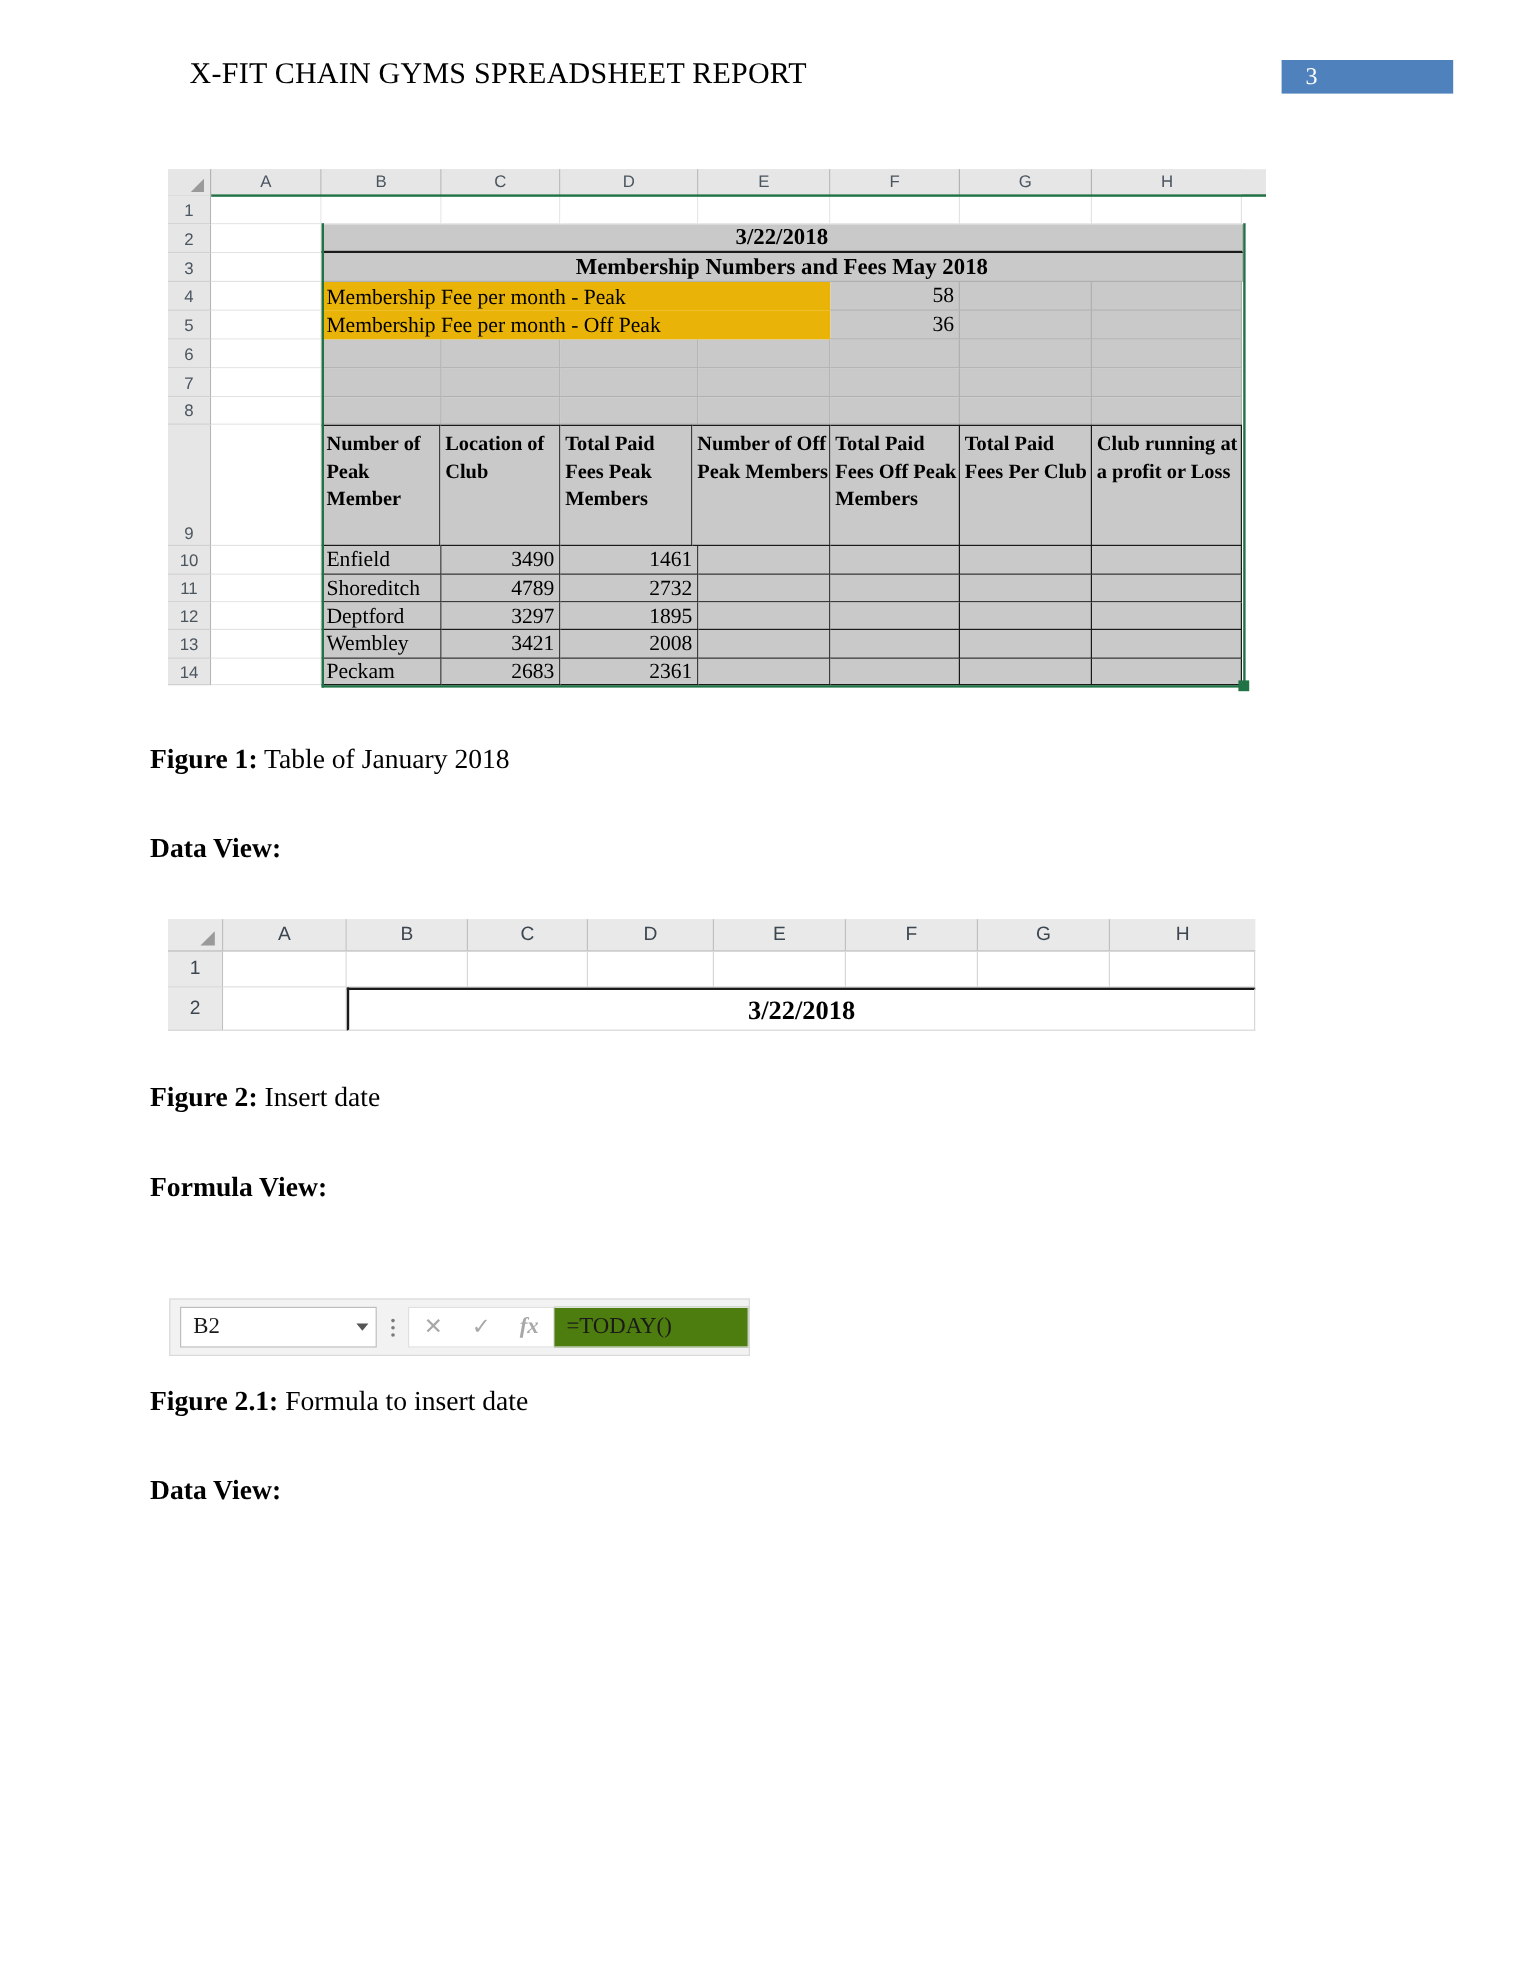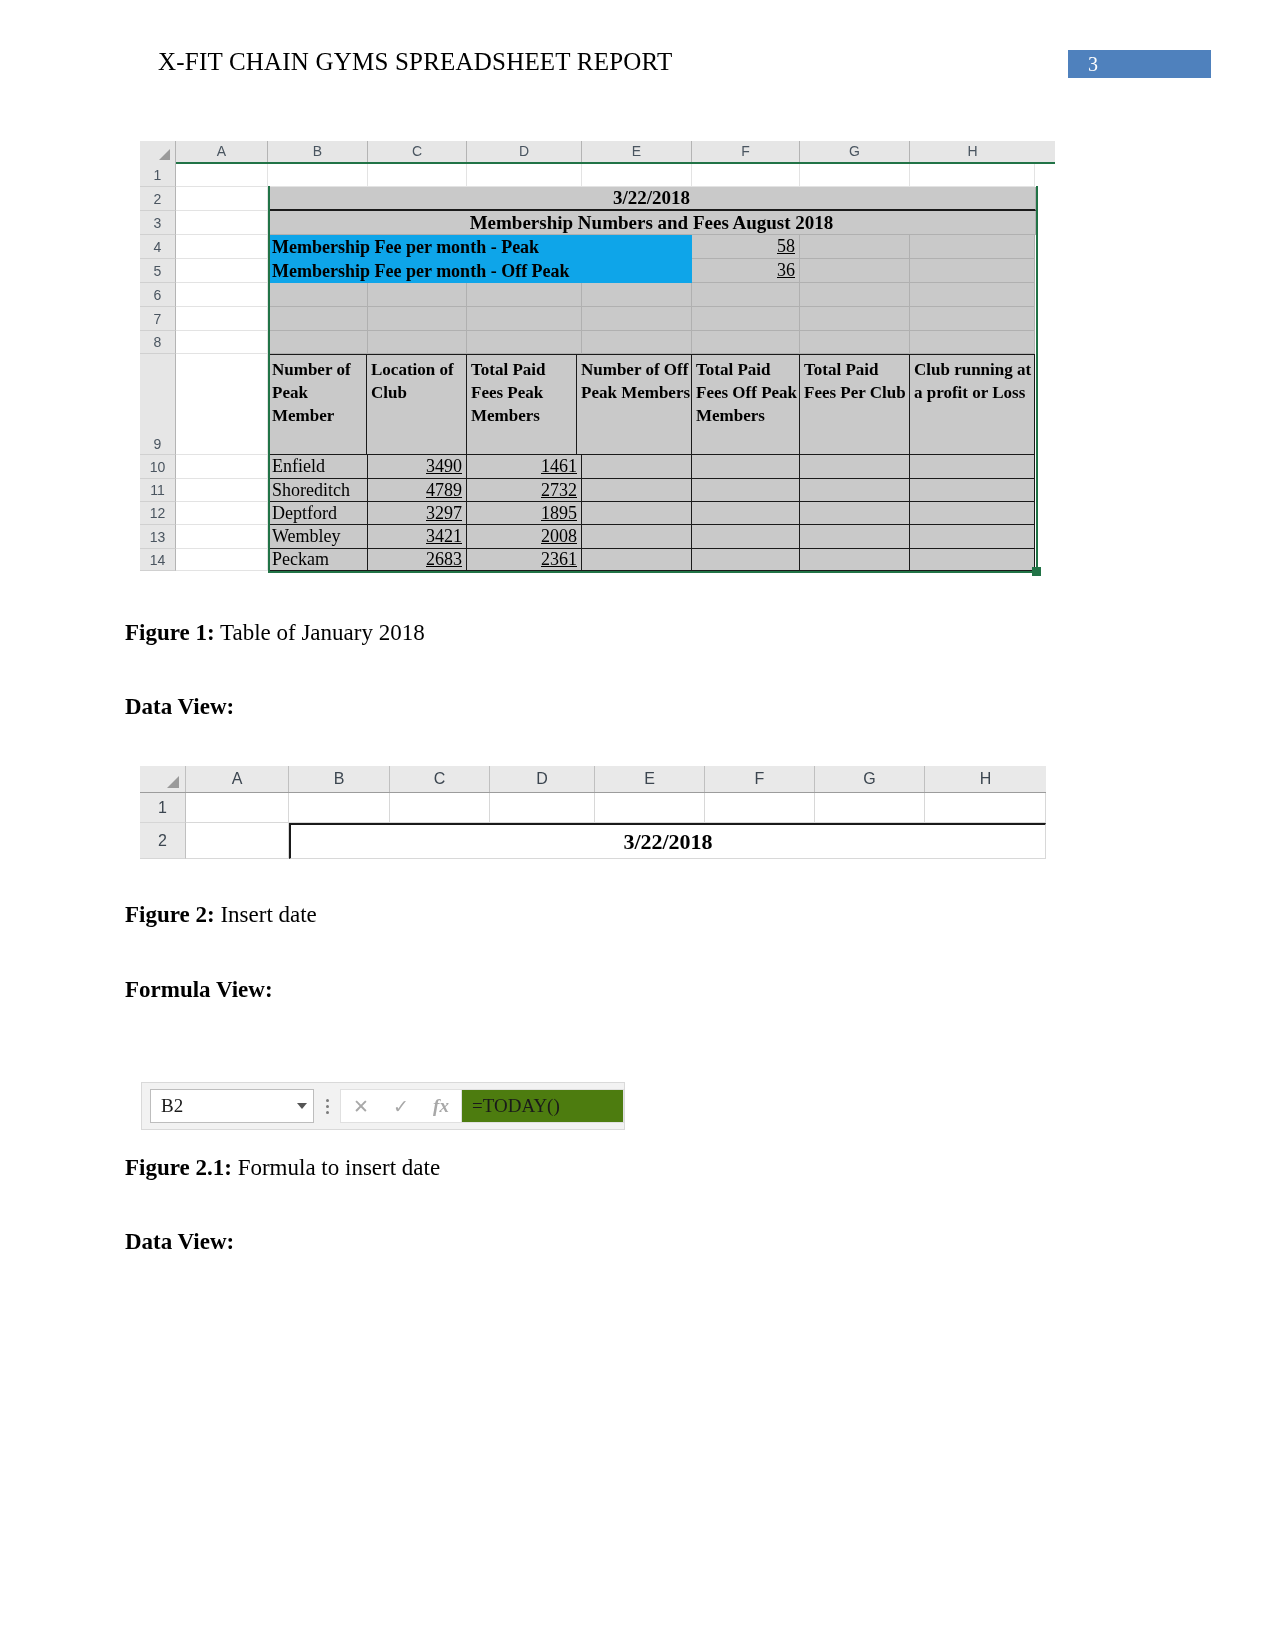--- a/index.html
+++ b/index.html
@@ -96,24 +96,24 @@
   .cell {
     box-sizing:border-box;
     font-size:17px;
     color:#000;
     overflow:hidden;
     display:flex;
     align-items:center;
   }
   .cell-white { background:#ffffff; border-right:1px solid #e3e3e3; border-bottom:1px solid #e3e3e3; }
   .cell-grey  { background:#c9c9c9; border-right:1px solid #b0b0b0; border-bottom:1px solid #b0b0b0; }
-  .cell-blue  { background:#0ea5e9;font-weight:bold; }
+  .cell-blue  { background:#eab308; }
   .bold { font-weight:bold; }
   .ctr { justify-content:center; }
-  .rgt { justify-content:flex-end; padding-right:4px;text-decoration:underline; }
+  .rgt { justify-content:flex-end; padding-right:4px; }
   .lft { justify-content:flex-start; padding-left:4px; }
 
   .greenline-v {
     position:absolute; width:2px; background:#217346;
   }
   .greenline-h {
     position:absolute; height:2px; background:#217346;
   }
 
   .hdr-cell {
@@ -258,21 +258,21 @@
 
     <div class="ss1-row">
       <div class="rn" style="height:24px">2</div>
       <div class="cell cell-white" style="width:92px;height:24px"></div>
       <div class="cell cell-grey bold ctr" style="width:768px;height:24px;font-size:19px;border-bottom:2px solid #1a1a1a">3/22/2018</div>
     </div>
 
     <div class="ss1-row">
       <div class="rn" style="height:24px">3</div>
       <div class="cell cell-white" style="width:92px;height:24px"></div>
-      <div class="cell cell-grey bold ctr" style="width:768px;height:24px;font-size:19px">Membership Numbers and Fees August 2018</div>
+      <div class="cell cell-grey bold ctr" style="width:768px;height:24px;font-size:19px">Membership Numbers and Fees May 2018</div>
     </div>
 
     <div class="ss1-row">
       <div class="rn" style="height:24px">4</div>
       <div class="cell cell-white" style="width:92px;height:24px"></div>
       <div class="cell cell-blue lft" style="width:424px;height:24px;font-size:18px">Membership Fee per month - Peak</div>
       <div class="cell cell-grey rgt" style="width:108px;height:24px;font-size:18px">58</div>
       <div class="cell cell-grey" style="width:110px;height:24px"></div>
       <div class="cell cell-grey" style="width:125px;height:24px"></div>
     </div>

